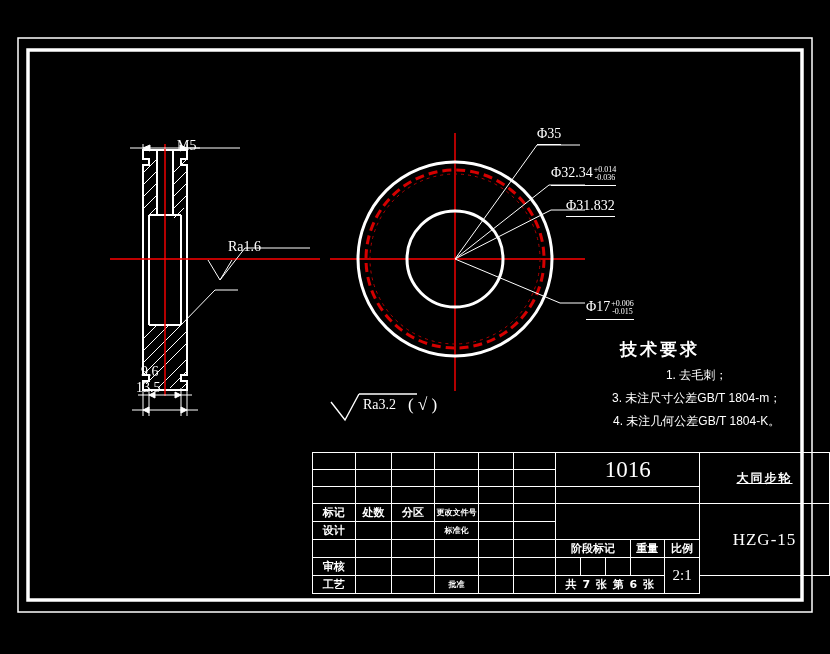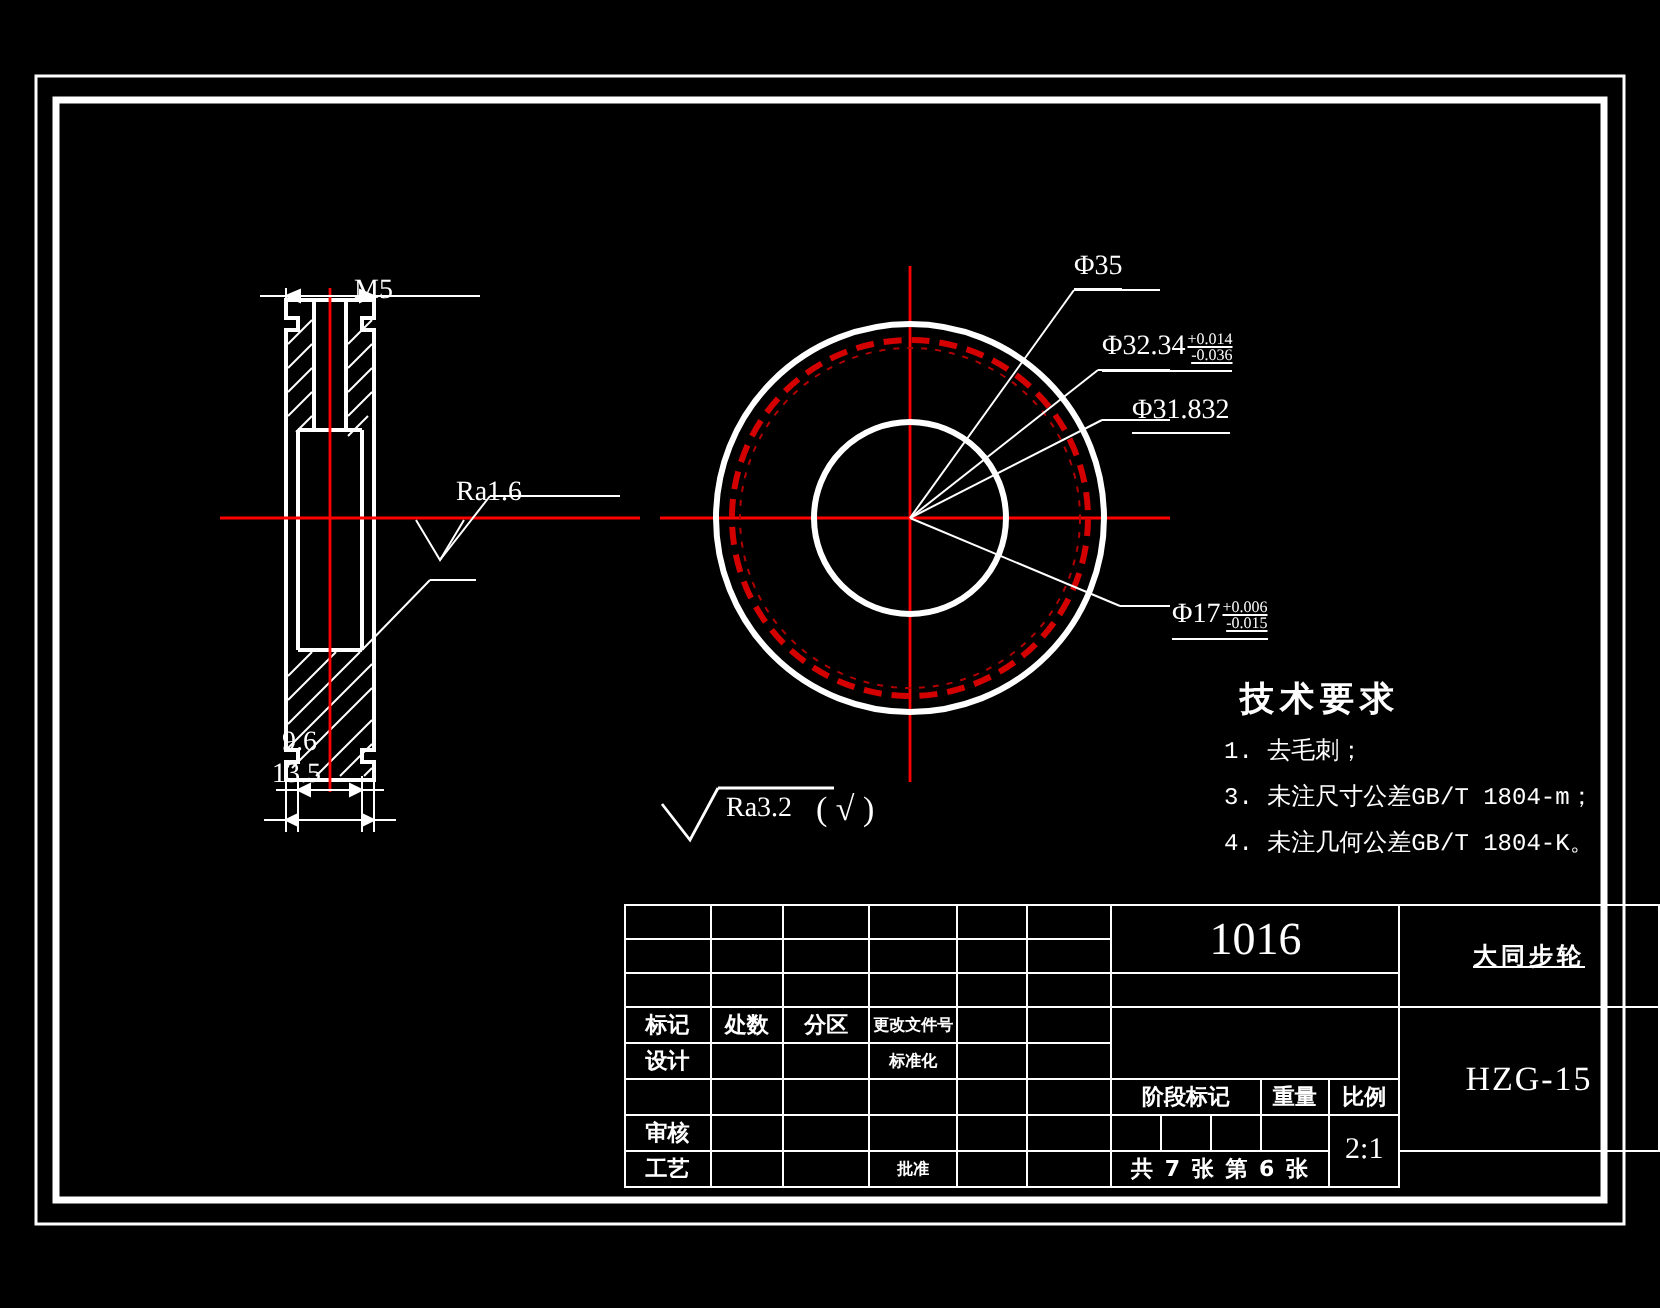--- a/index.html
+++ b/index.html
@@ -16,28 +16,28 @@
   
   #spec{left:727px;top:48px;border-collapse:collapse;position:absolute;}
   #spec td{border:1px solid #fff;color:#fff;font-size:11px;
            font-family:"DejaVu Sans",sans-serif;
            height:16px;text-align:center;padding:0 2px;line-height:16px;}
   #spec td.k{width:34px;}
   #spec td.v{width:48px;font-family:"Liberation Serif",serif;font-size:12px;}
   
   .dim{font-size:14px;font-family:"Liberation Serif",serif;}
   .tol{display:inline-block;vertical-align:middle;font-size:8px;
-       line-height:8px;text-align:right;margin-left:1px;text-decoration:underline;}
+       line-height:8px;text-align:center;margin-left:1px;}
   .ulbar{border-bottom:1px solid #fff;padding-bottom:3px;}
   
   #tech{left:612px;top:338px;}
   #tech .hd{font-size:17px;font-family:Liberation Serif, serif;
             font-weight:bold;letter-spacing:3px;margin-left:8px;}
-  #tech .ln{font-size:12px;font-family:Liberation Mono, monospace;
-            margin-top:6px;letter-spacing:0px;}
+  #tech .ln{font-size:12px;font-family:Liberation Sans, sans-serif;
+            margin-top:6px;letter-spacing:0px;text-align:center;}
   
   #tb{left:312px;top:452px;position:absolute;border-collapse:collapse;}
   #tb td{border:1px solid #fff;padding:0;color:#fff;text-align:center;
          font-family:"DejaVu Sans",sans-serif;font-size:11px;
          font-weight:bold;}
   #tb td.sm{font-size:8px;}
   #tb td.big{font-family:"Liberation Serif",serif;font-size:23px;
              font-weight:normal;}
   #tb td.nm{font-family:"DejaVu Sans",sans-serif;font-size:12px;
             font-weight:bold;letter-spacing:2px;text-decoration:underline;}

